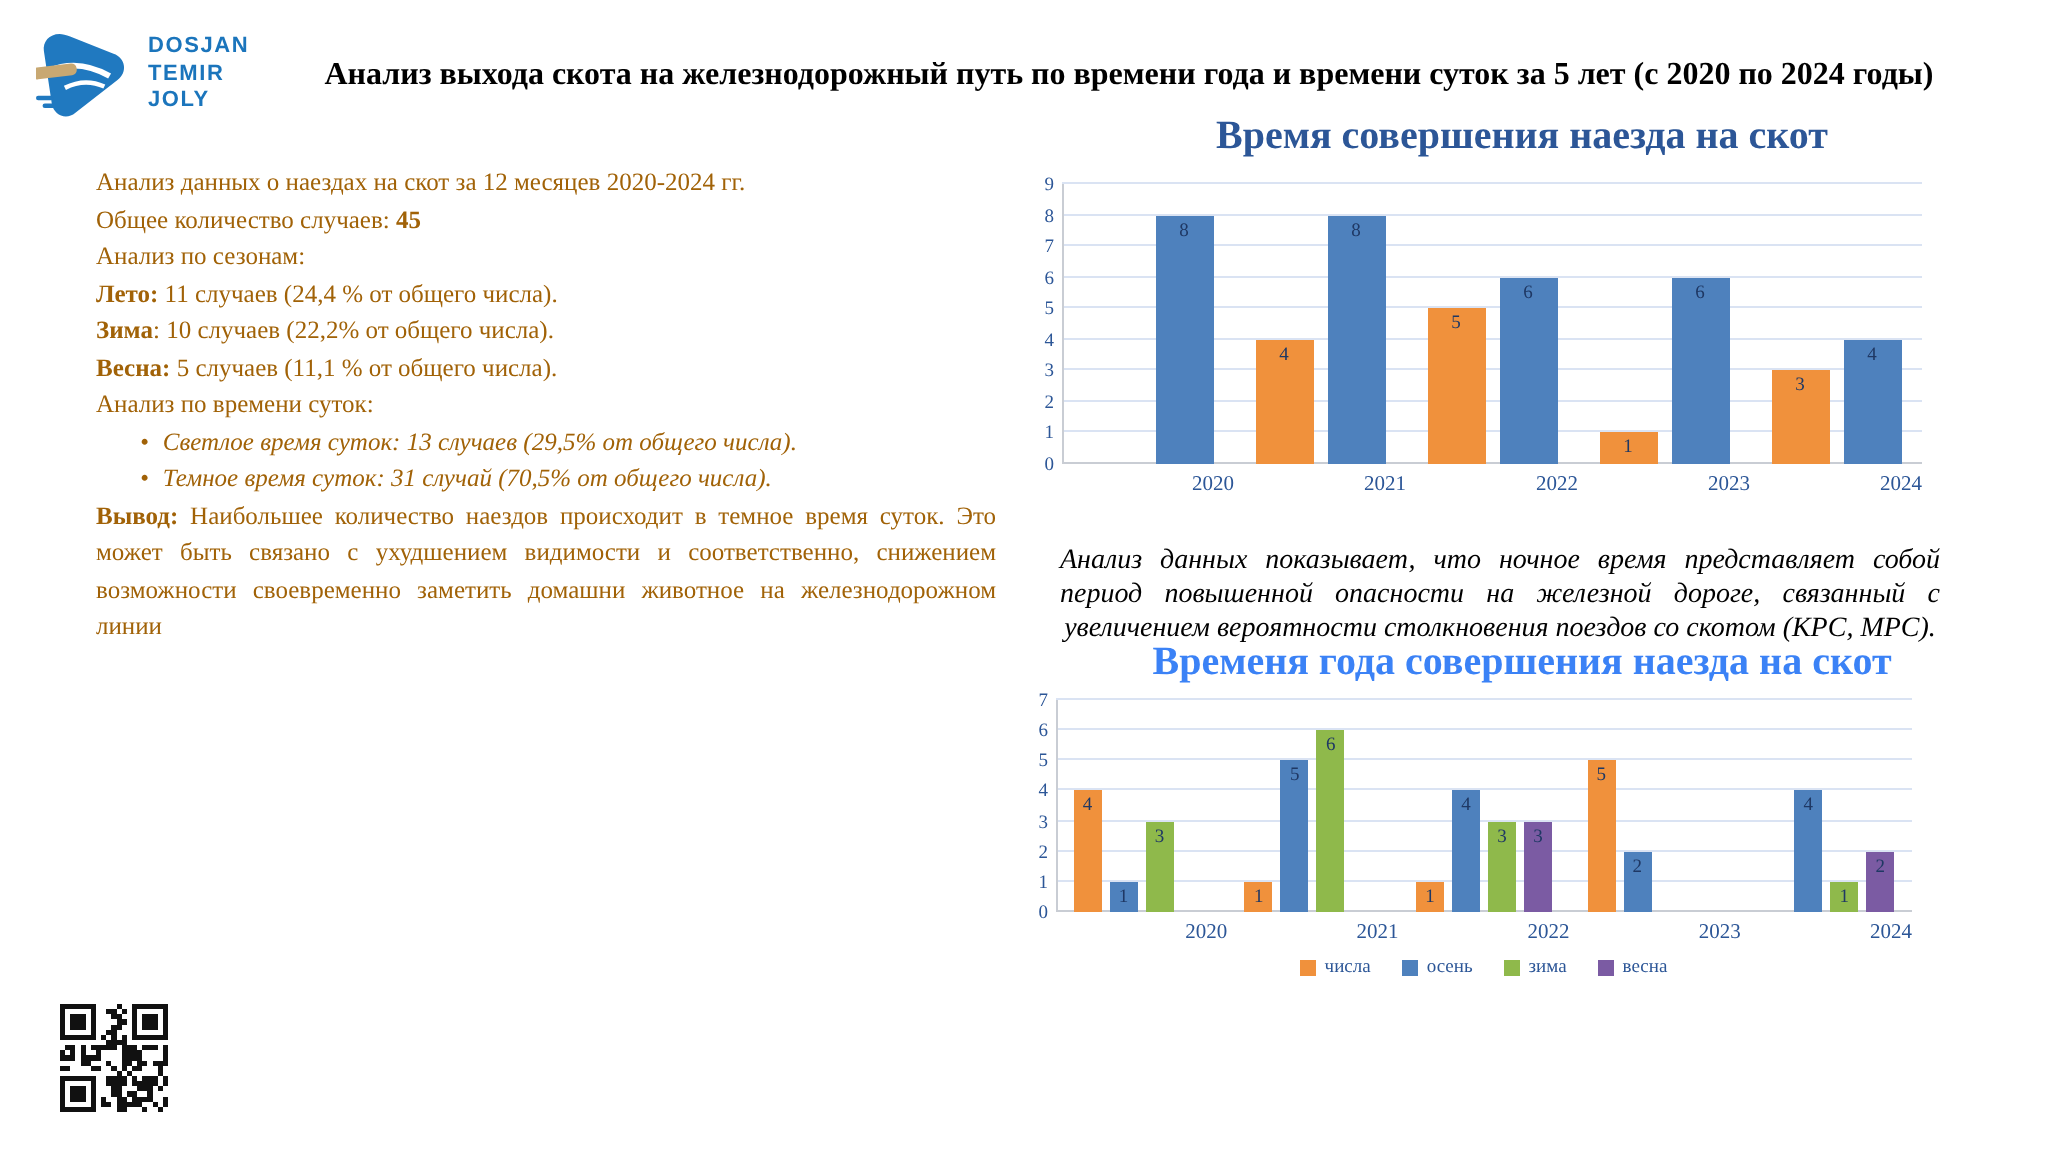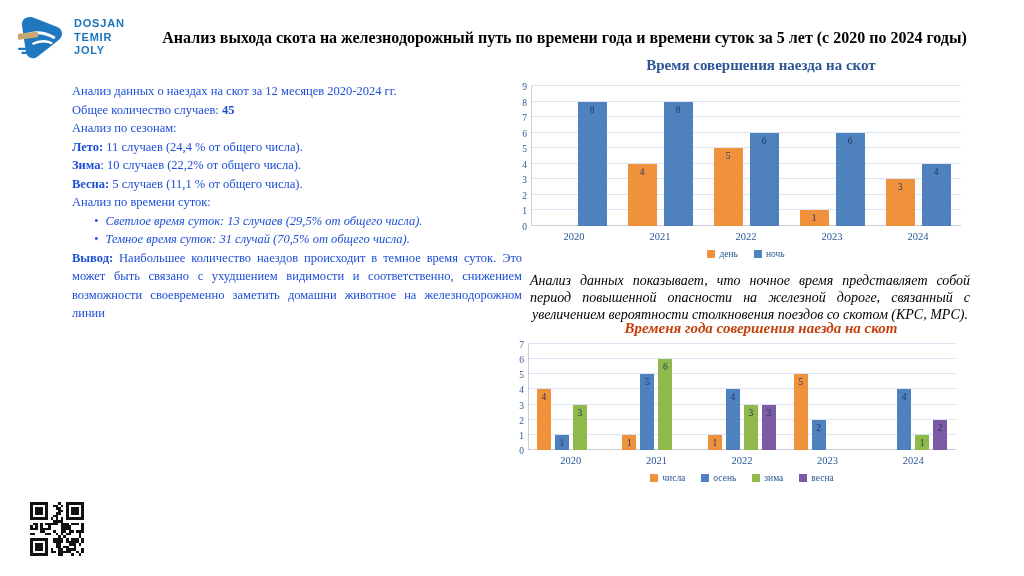--- a/index.html
+++ b/index.html
@@ -11,42 +11,42 @@
   }
   
   .logo { position:absolute; left:18px; top:8px; display:flex; gap:10px; }
   .logo-text { padding-top:9px; font-family:"Liberation Sans","DejaVu Sans",sans-serif;
     font-weight:bold; font-size:11px; line-height:13.5px; letter-spacing:0.8px; }
   .page-title {
     position:absolute; left:115px; right:10px; top:29px; text-align:center;
     font-size:16px; font-weight:bold; color:#000;
   }
   
-  .analysis { position:absolute; left:72px; top:82px; width:450px;
-    font-size:12.5px; line-height:18.5px; color:#1d4ed8; }
+  .analysis { position:absolute; left:48px; top:82px; width:450px;
+    font-size:12.5px; line-height:18.5px; color:#a16207; }
   .analysis .line { }
   .analysis .line.bullet { padding-left:22px;font-style:italic; }
   .analysis .line.bullet::before { content:"•"; margin-right:7px; }
   .analysis .line.justify { text-align:justify; }
   
   .chart { position:absolute; left:505px; width:512px; }
-  .chart-title { font-size:15px; font-weight:bold; text-align:center; }
+  .chart-title { font-size:20px; font-weight:bold; text-align:center; }
   .plot { position:relative; }
   .gridline { position:absolute; left:0; right:0; height:1px; }
   .axisline-b { position:absolute; left:0; right:0; bottom:0; height:1px; }
   .axisline-l { position:absolute; left:0; top:0; bottom:0; width:1px; }
   .ytick { position:absolute; left:-22px; width:18px; text-align:right;
     font-size:9.5px; }
   .groups { position:absolute; left:0; right:0; top:0; bottom:0;
     display:flex; align-items:flex-end; }
   .group { flex:1; display:flex; align-items:flex-end; justify-content:center; }
   .bar { display:flex; flex-direction:column; align-items:center; }
   .bar-label { font-size:9.5px; margin-top:3px; }
   .xlabels { display:flex; margin-top:5px; }
-  .xlabels span { flex:1; text-align:center; font-size:10.5px; }
+  .xlabels span { flex:1; text-align:right; font-size:10.5px; }
   .legend { display:flex; justify-content:center; gap:16px; margin-top:7px; }
   .legend-item { display:flex; align-items:center; gap:4px; font-size:9.5px; }
   .legend-swatch { width:8px; height:8px; display:inline-block; }
   .caption { position:absolute; font-size:14px; line-height:17px;
     font-style:italic; color:#000; }
   .caption.center-last { text-align:justify; text-align-last:center; }
   .caption.just { text-align:justify; }
   
   .qr { position:absolute; left:30px; top:502px; width:54px; height:54px; }
 </style>
@@ -153,36 +153,26 @@
           </div>
         </div>
       </div>
     <div class="xlabels" style="width: 430px; margin-left: 26px;">
         <span style="color: rgb(44, 86, 151);">2020</span>
         <span style="color: rgb(44, 86, 151);">2021</span>
         <span style="color: rgb(44, 86, 151);">2022</span>
         <span style="color: rgb(44, 86, 151);">2023</span>
         <span style="color: rgb(44, 86, 151);">2024</span>
       </div>
-    <div class="legend" style="width: 430px; margin-left: 26px;">
-        <span class="legend-item" style="color: rgb(44, 86, 151);">
-          <span class="legend-swatch" style="background: rgb(240, 145, 60);"></span>
-          <span>день</span>
-        </span>
-        <span class="legend-item" style="color: rgb(44, 86, 151);">
-          <span class="legend-swatch" style="background: rgb(78, 129, 189);"></span>
-          <span>ночь</span>
-        </span>
-      </div>
   </section>
 
   <p class="caption center-last" style="left:530px; top:272px; width:440px;">Анализ данных показывает, что ночное время представляет собой период повышенной опасности на железной дороге, связанный с увеличением вероятности столкновения поездов со скотом (КРС, МРС).</p>
 
   <section class="chart" style="top:320px;">
-    <h2 class="chart-title" style="color: #c2410c; font-style: italic;">Временя года совершения наезда на скот</h2>
+    <h2 class="chart-title" style="color: #3b82f6;">Временя года совершения наезда на скот</h2>
     <div class="plot" style="height: 106px; width: 428px; margin-left: 23px; margin-top: 7px;">
         <span class="ytick" style="bottom: -6px; color: rgb(44, 86, 151);">0</span>
         <div class="gridline" style="bottom: 15.1429px; background: rgb(218, 227, 243);"></div>
         <span class="ytick" style="bottom: 9.14286px; color: rgb(44, 86, 151);">1</span>
         <div class="gridline" style="bottom: 30.2857px; background: rgb(218, 227, 243);"></div>
         <span class="ytick" style="bottom: 24.2857px; color: rgb(44, 86, 151);">2</span>
         <div class="gridline" style="bottom: 45.4286px; background: rgb(218, 227, 243);"></div>
         <span class="ytick" style="bottom: 39.4286px; color: rgb(44, 86, 151);">3</span>
         <div class="gridline" style="bottom: 60.5714px; background: rgb(218, 227, 243);"></div>
         <span class="ytick" style="bottom: 54.5714px; color: rgb(44, 86, 151);">4</span>

